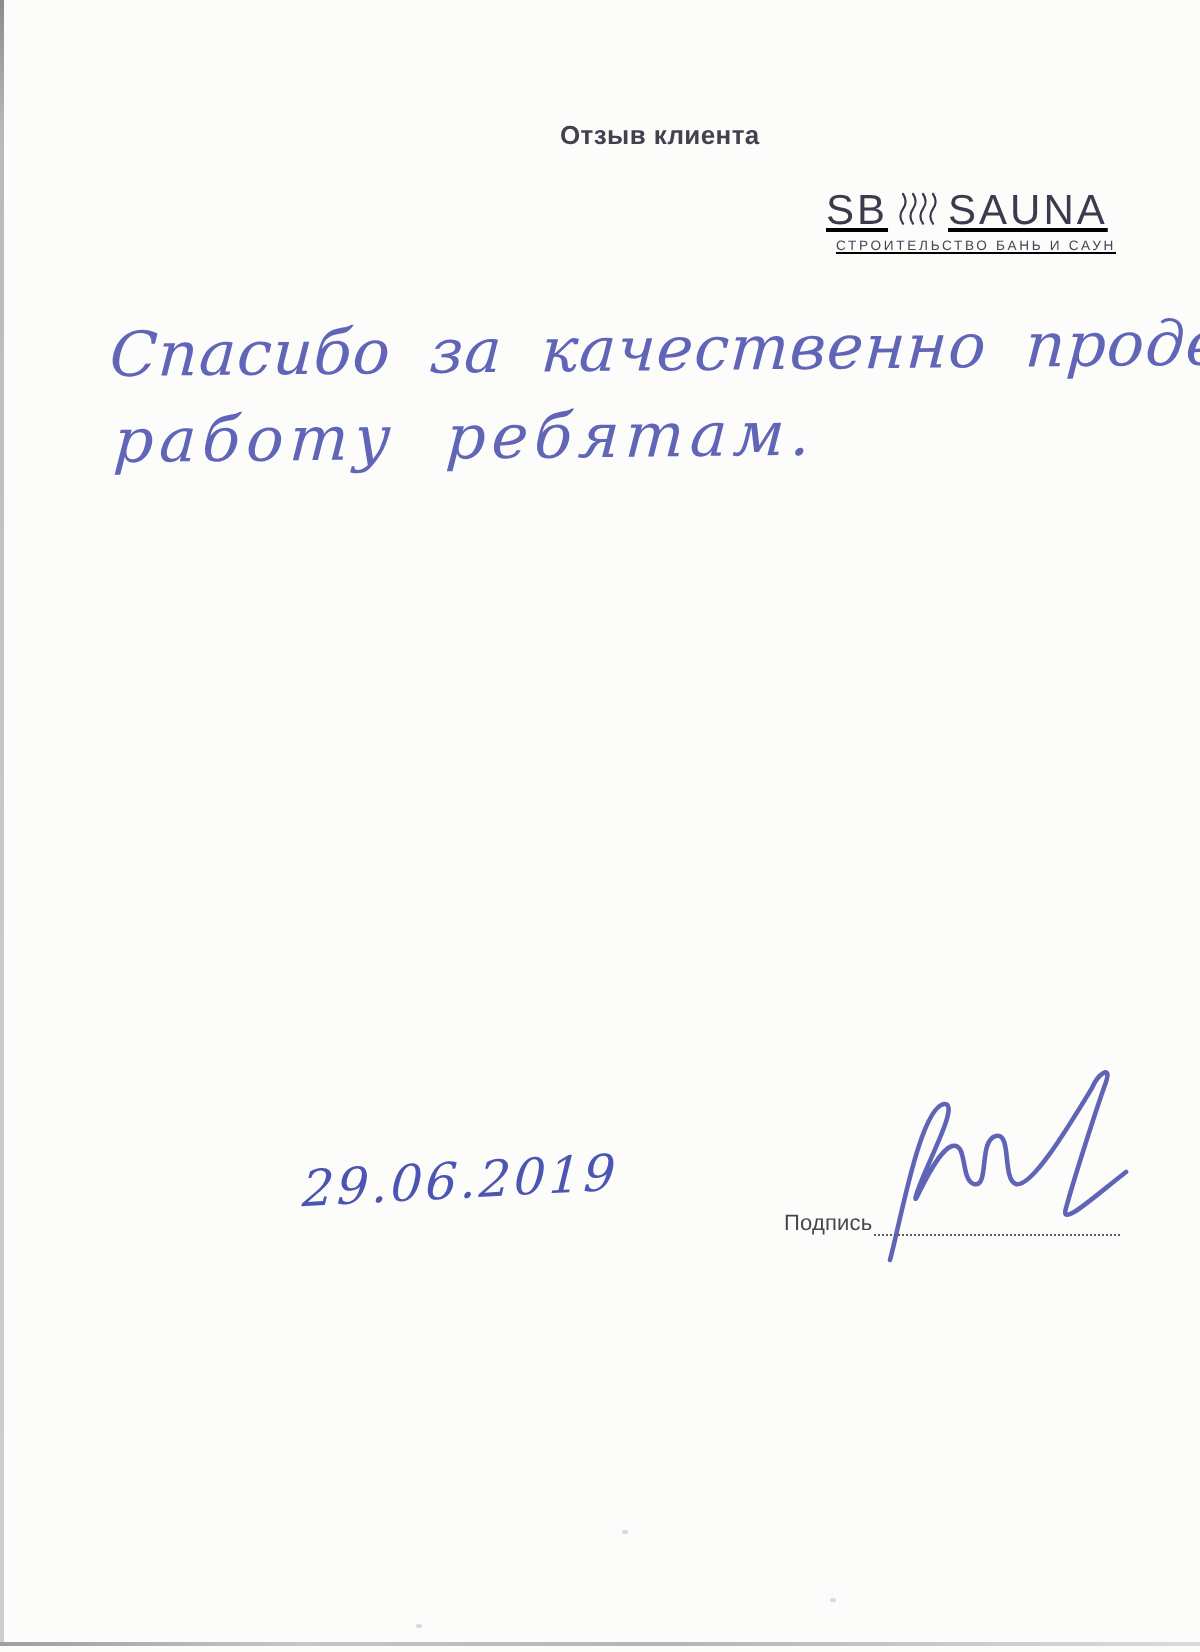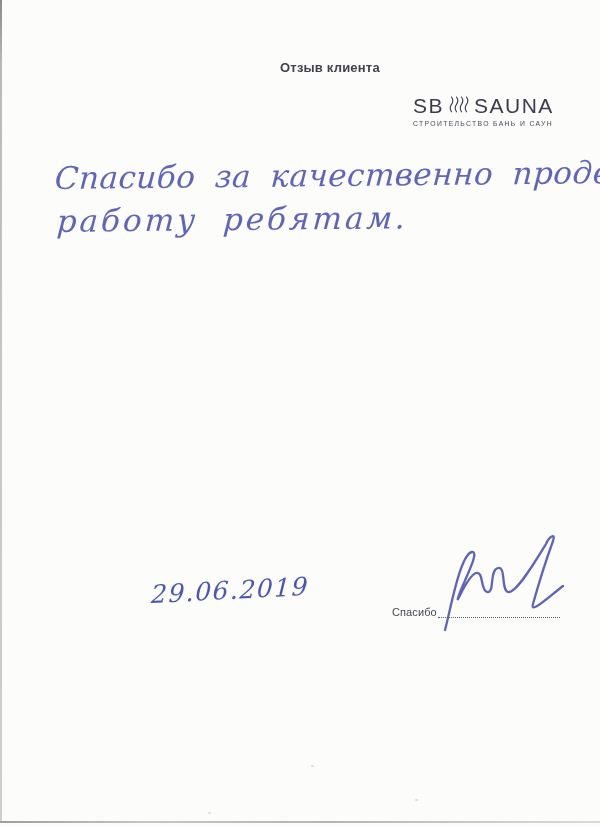--- a/index.html
+++ b/index.html
@@ -2,20 +2,21 @@
 <html><head>
 <meta charset="utf-8">
 <style>
   html,body{margin:0;padding:0;background:#e9e9e9;}
   .page{
     position:relative;
     width:600px;height:826px;
     background:#fcfcfb;
     overflow:hidden;
     font-family:"Liberation Sans", sans-serif;
+    text-align:center;
   }
   
   .edge-left{
     position:absolute;left:0;top:0;width:2px;height:822px;
     background:linear-gradient(to bottom,#6f6f74 0%,#a9a9ad 8%,#bcbcbf 55%,#c2c2c5 95%);
     opacity:.8;
   }
   .edge-bottom{
     position:absolute;left:0;top:821px;width:600px;height:2px;
     background:linear-gradient(to right,#9e9ea0,#c6c6c8 25%,#b4b4b6 55%,#cfcfd1 85%,#dadadc);
@@ -25,21 +26,21 @@
   .speck.s2{left:415px;top:799px;width:3px;height:2px;}
   .speck.s3{left:208px;top:812px;width:3px;height:2px;}
 
   
   .doc-title{
     position:absolute;left:280px;top:60px;
     font-size:13px;font-weight:700;color:#42424f;letter-spacing:.2px;
   }
 
   
-  .logo{position:absolute;left:413px;top:95px;width:150px;}
+  .logo{position:absolute;left:413px;top:95px;width:150px;text-decoration:underline;}
   .logo-main{
     display:flex;align-items:center;gap:4px;
     color:#3b3b4e;font-size:21px;letter-spacing:1.5px;font-weight:400;
     line-height:1;
   }
   .steam-icon{display:block;margin:0 1px 2px 1px;}
   .logo-tagline{
     margin-top:4px;
     font-size:6.8px;letter-spacing:1.35px;color:#46465a;white-space:nowrap;
   }
@@ -112,21 +113,21 @@
     </div>
     <div class="logo-tagline">СТРОИТЕЛЬСТВО БАНЬ И САУН</div>
   </div>
 
   <div class="handwriting hw-line1">Спасибо за качественно проделанную</div>
   <div class="handwriting hw-line2">работу ребятам.</div>
 
   <div class="handwriting hw-date">29.06.2019</div>
 
   <div class="field-row row-sign">
-    <span>Спасибо</span>
+    <span>Подпись</span>
     <span class="dots"></span>
   </div>
 
   <svg class="signature-svg" width="170" height="112" viewBox="0 0 170 112" fill="none">
     <path d="M 40 106
              C 45 88, 55 30, 67 28
              C 76 27, 56 62, 53 74
              C 51 82, 62 52, 71 49
              C 79 47, 75 66, 82 68
              C 90 70, 84 46, 93 44

